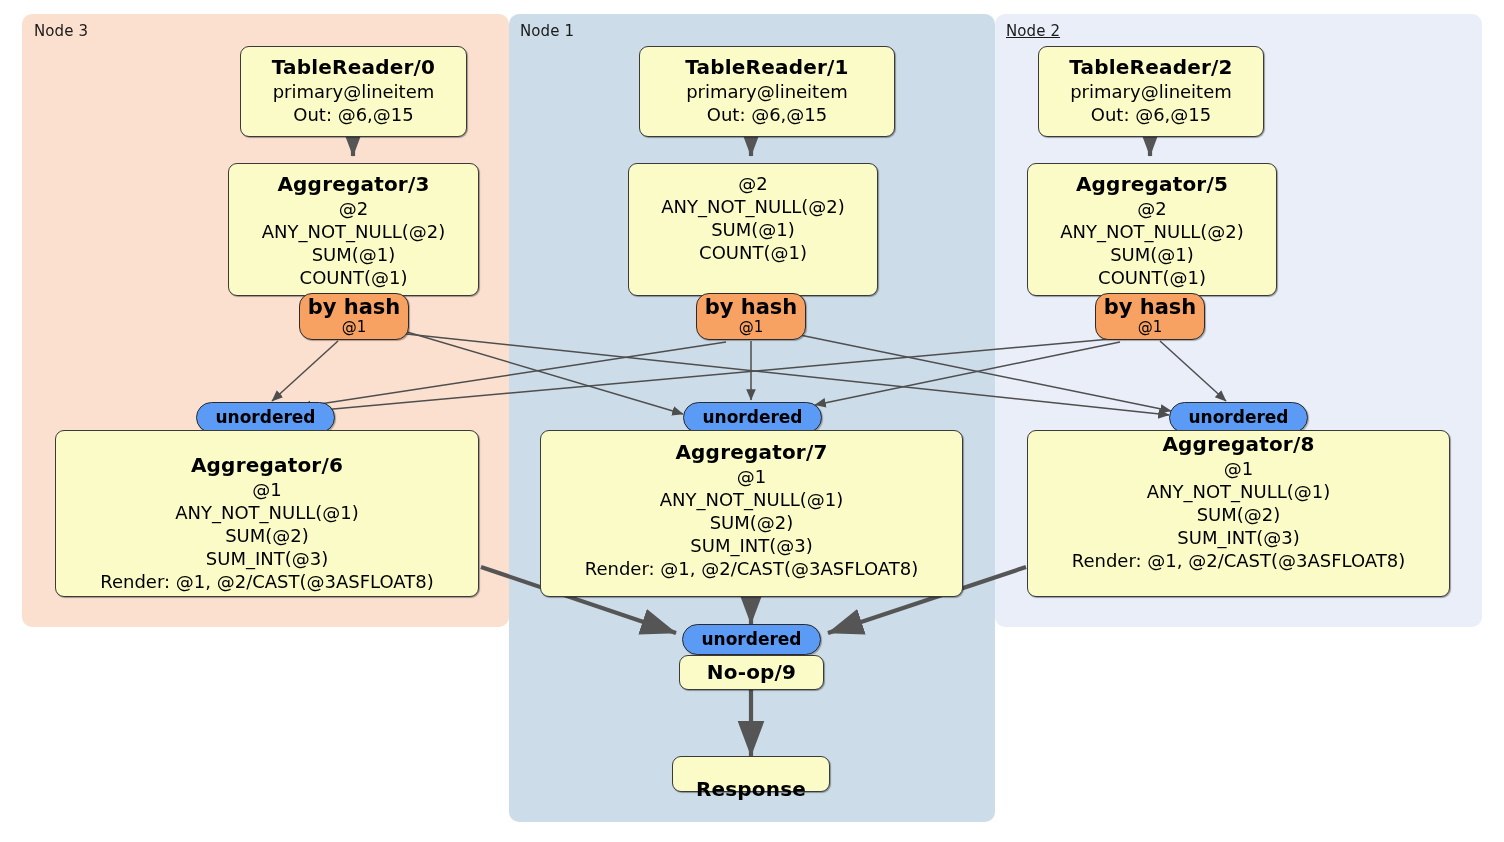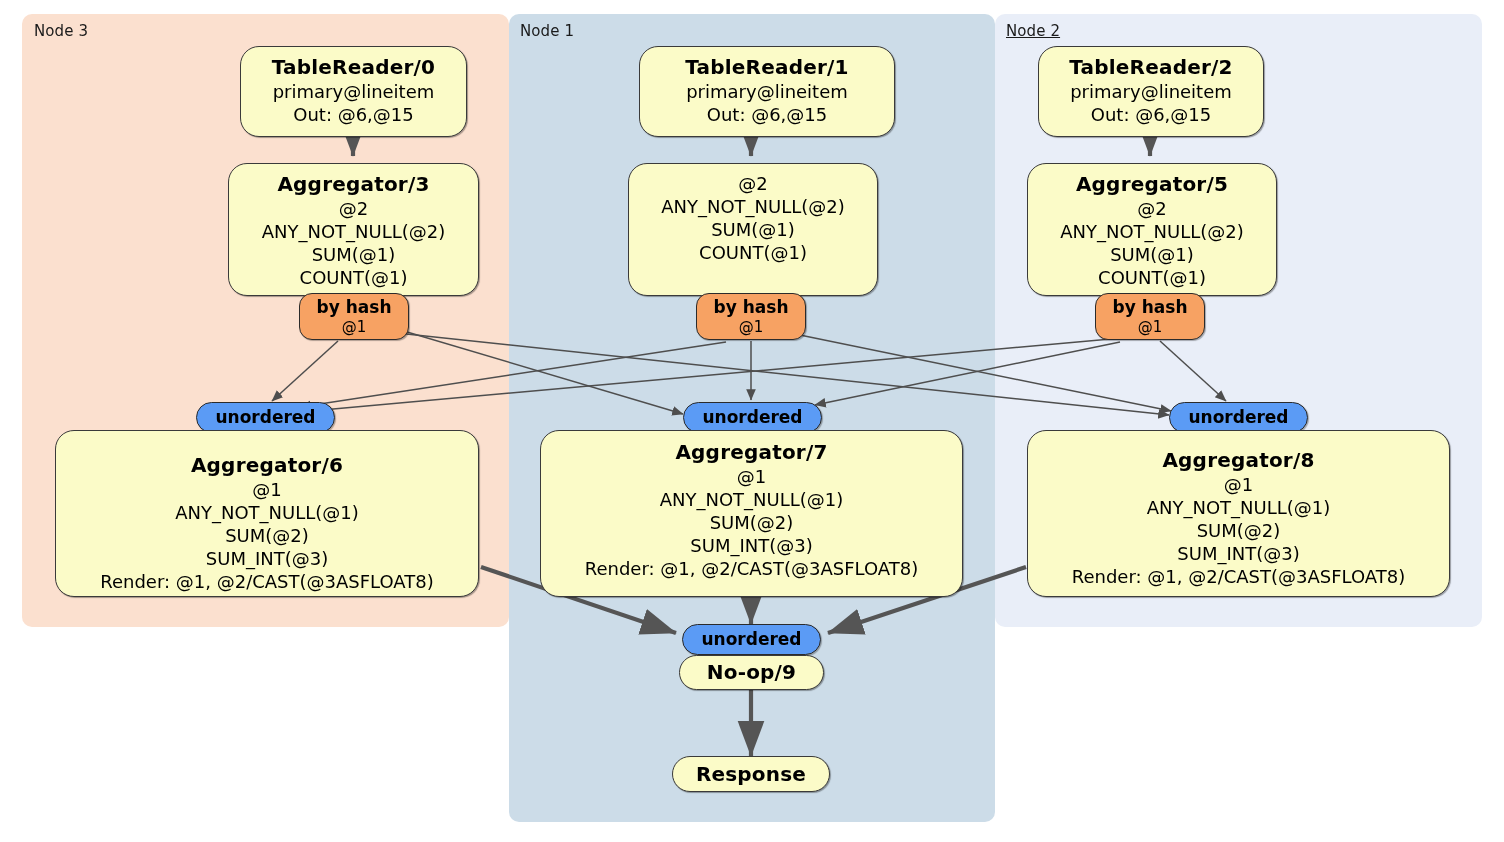--- a/index.html
+++ b/index.html
@@ -6,30 +6,30 @@
   body{width:1504px;height:842px;position:relative;overflow:hidden;
        font-family:"DejaVu Sans","Liberation Sans",sans-serif;}
   #stage{position:absolute;left:0;top:0;width:1504px;height:842px;}
 
   .panel{position:absolute;border-radius:10px;}
   .panel-label{position:absolute;font-size:15px;color:#1a1a1a;letter-spacing:.1px;}
 
   svg.edges{position:absolute;left:0;top:0;width:1504px;height:842px;overflow:visible;}
 
   .node{position:absolute;box-sizing:border-box;background:#fbfbc8;
-        border:1.6px solid #3a3a3a;border-radius:19px;
+        border:1.6px solid #3a3a3a;border-radius:9px;
         box-shadow:1px 1px 1px rgba(0,0,0,.35);
         text-align:center;color:#000;}
   .node .t{font-weight:bold;font-size:20px;line-height:25px;letter-spacing:.2px;}
   .node .l{font-size:18px;line-height:23px;}
 
   .badge{position:absolute;box-sizing:border-box;border:1.6px solid #2b2b2b;
          text-align:center;color:#000;box-shadow:1px 1px 1px rgba(0,0,0,.3);}
   .hashb{background:#f7a263;border-radius:13px;}
-  .hashb .h1{font-weight:bold;font-size:17px;line-height:21px;}
+  .hashb .h1{font-weight:bold;font-size:21px;line-height:21px;}
   .hashb .h2{font-size:15px;line-height:18px;}
   .unord{background:#5b9bf5;border-radius:16px;}
   .unord .u1{font-weight:bold;font-size:17px;line-height:29px;}
 </style>
 </head>
 <body>
 
 <div id="stage">
 
   <div class="panel" style="left:22px;top:14px;width:487px;height:613px;background:#fbe0cf;"></div>
@@ -149,34 +149,34 @@
     <div class="l">Render: @1, @2/CAST(@3ASFLOAT8)</div>
   </div>
   <div class="node" style="left:540px;top:430px;width:423px;height:167px;padding-top:9px;">
     <div class="t">Aggregator/7</div>
     <div class="l">@1</div>
     <div class="l">ANY_NOT_NULL(@1)</div>
     <div class="l">SUM(@2)</div>
     <div class="l">SUM_INT(@3)</div>
     <div class="l">Render: @1, @2/CAST(@3ASFLOAT8)</div>
   </div>
-  <div class="node" style="left:1027px;top:430px;width:423px;height:167px;padding-top:17px;">
+  <div class="node" style="left:1027px;top:430px;width:423px;height:167px;padding-top:1px;">
     <div class="t">Aggregator/8</div>
     <div class="l">@1</div>
     <div class="l">ANY_NOT_NULL(@1)</div>
     <div class="l">SUM(@2)</div>
     <div class="l">SUM_INT(@3)</div>
     <div class="l">Render: @1, @2/CAST(@3ASFLOAT8)</div>
   </div>
 
   <div class="badge unord" style="left:682px;top:624px;width:139px;height:31px;">
     <div class="u1">unordered</div>
   </div>
 
   <div class="node" style="left:679px;top:655px;width:145px;height:35px;padding-top:4px;">
     <div class="t">No-op/9</div>
   </div>
 
-  <div class="node" style="left:672px;top:756px;width:158px;height:36px;padding-top:5px;">
+  <div class="node" style="left:672px;top:756px;width:158px;height:36px;padding-top:20px;">
     <div class="t">Response</div>
   </div>
 
 </div>
 
 </body></html>

